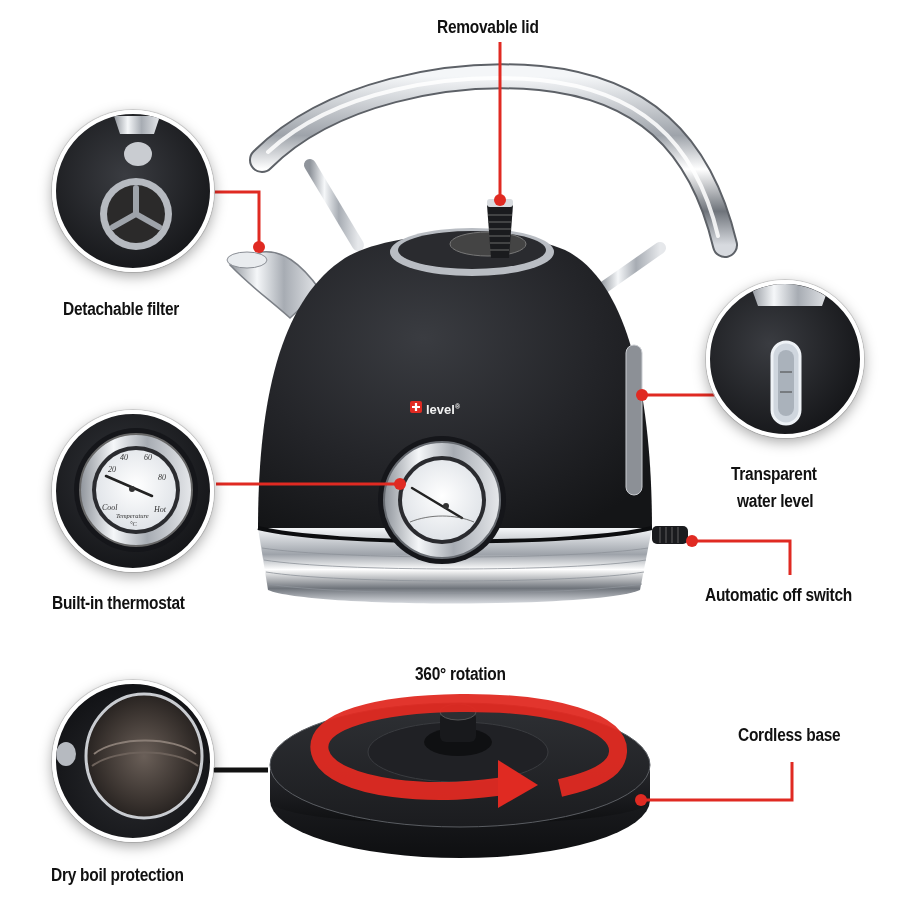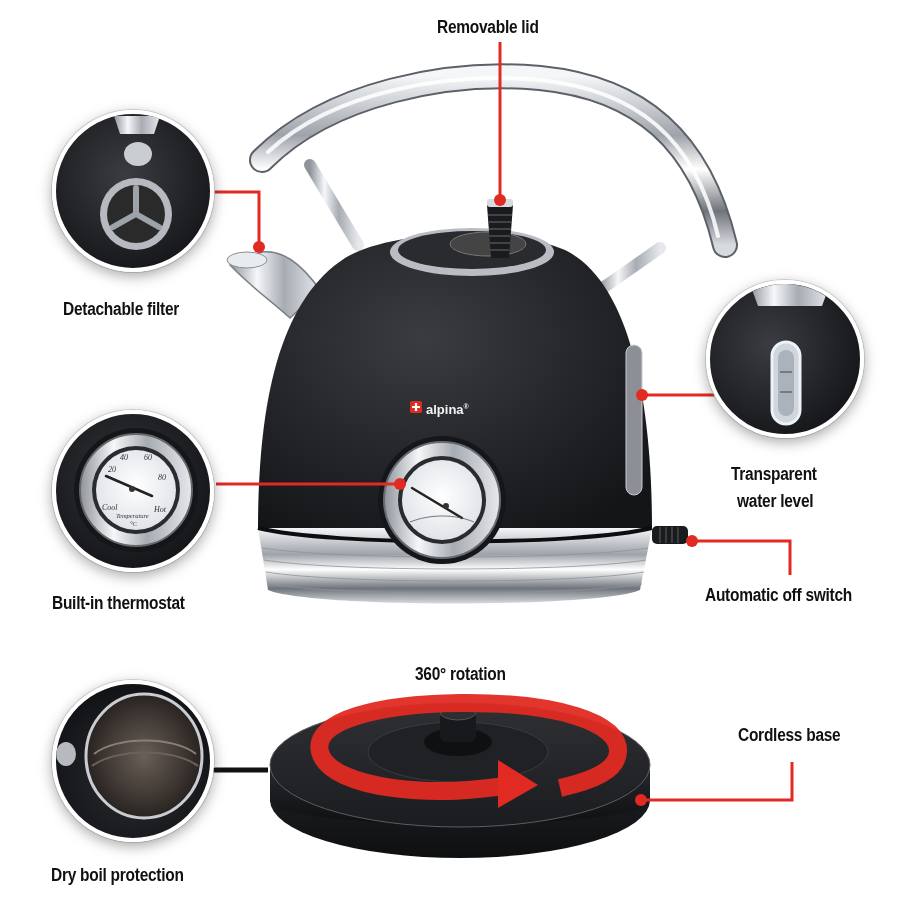--- a/index.html
+++ b/index.html
@@ -207,21 +207,21 @@
       <path d="M36,82 C60,64 118,64 142,82" fill="none" stroke="#6d625b" stroke-width="2"></path>
       <ellipse cx="10" cy="70" rx="10" ry="12" fill="#b6bac0"></ellipse>
     </svg>
   </div>
 
   <svg width="900" height="900" viewBox="0 0 900 900" style="pointer-events:none;">
     <line x1="214" y1="770" x2="268" y2="770" stroke="#111" stroke-width="4"></line>
   </svg>
 
   <div style="position:absolute;left:426px;top:399px;font-family:'Liberation Sans',sans-serif;font-weight:700;font-size:13px;color:#f2f2f2;line-height:16px;">
-    <span>alpina</span><sup style="font-size:7px;">®</sup>
+    <span>level</span><sup style="font-size:7px;">®</sup>
   </div>
 
   <div class="label" style="left:437px;top:14px;">Removable lid</div>
 
   <div class="label" style="left:63px;top:296px;">Detachable filter</div>
 
   <div class="label" style="left:52px;top:590px;">Built-in thermostat</div>
 
   <div class="label" style="left:731px;top:461px;">Transparent</div>
   <div class="label" style="left:737px;top:488px;">water level</div>

